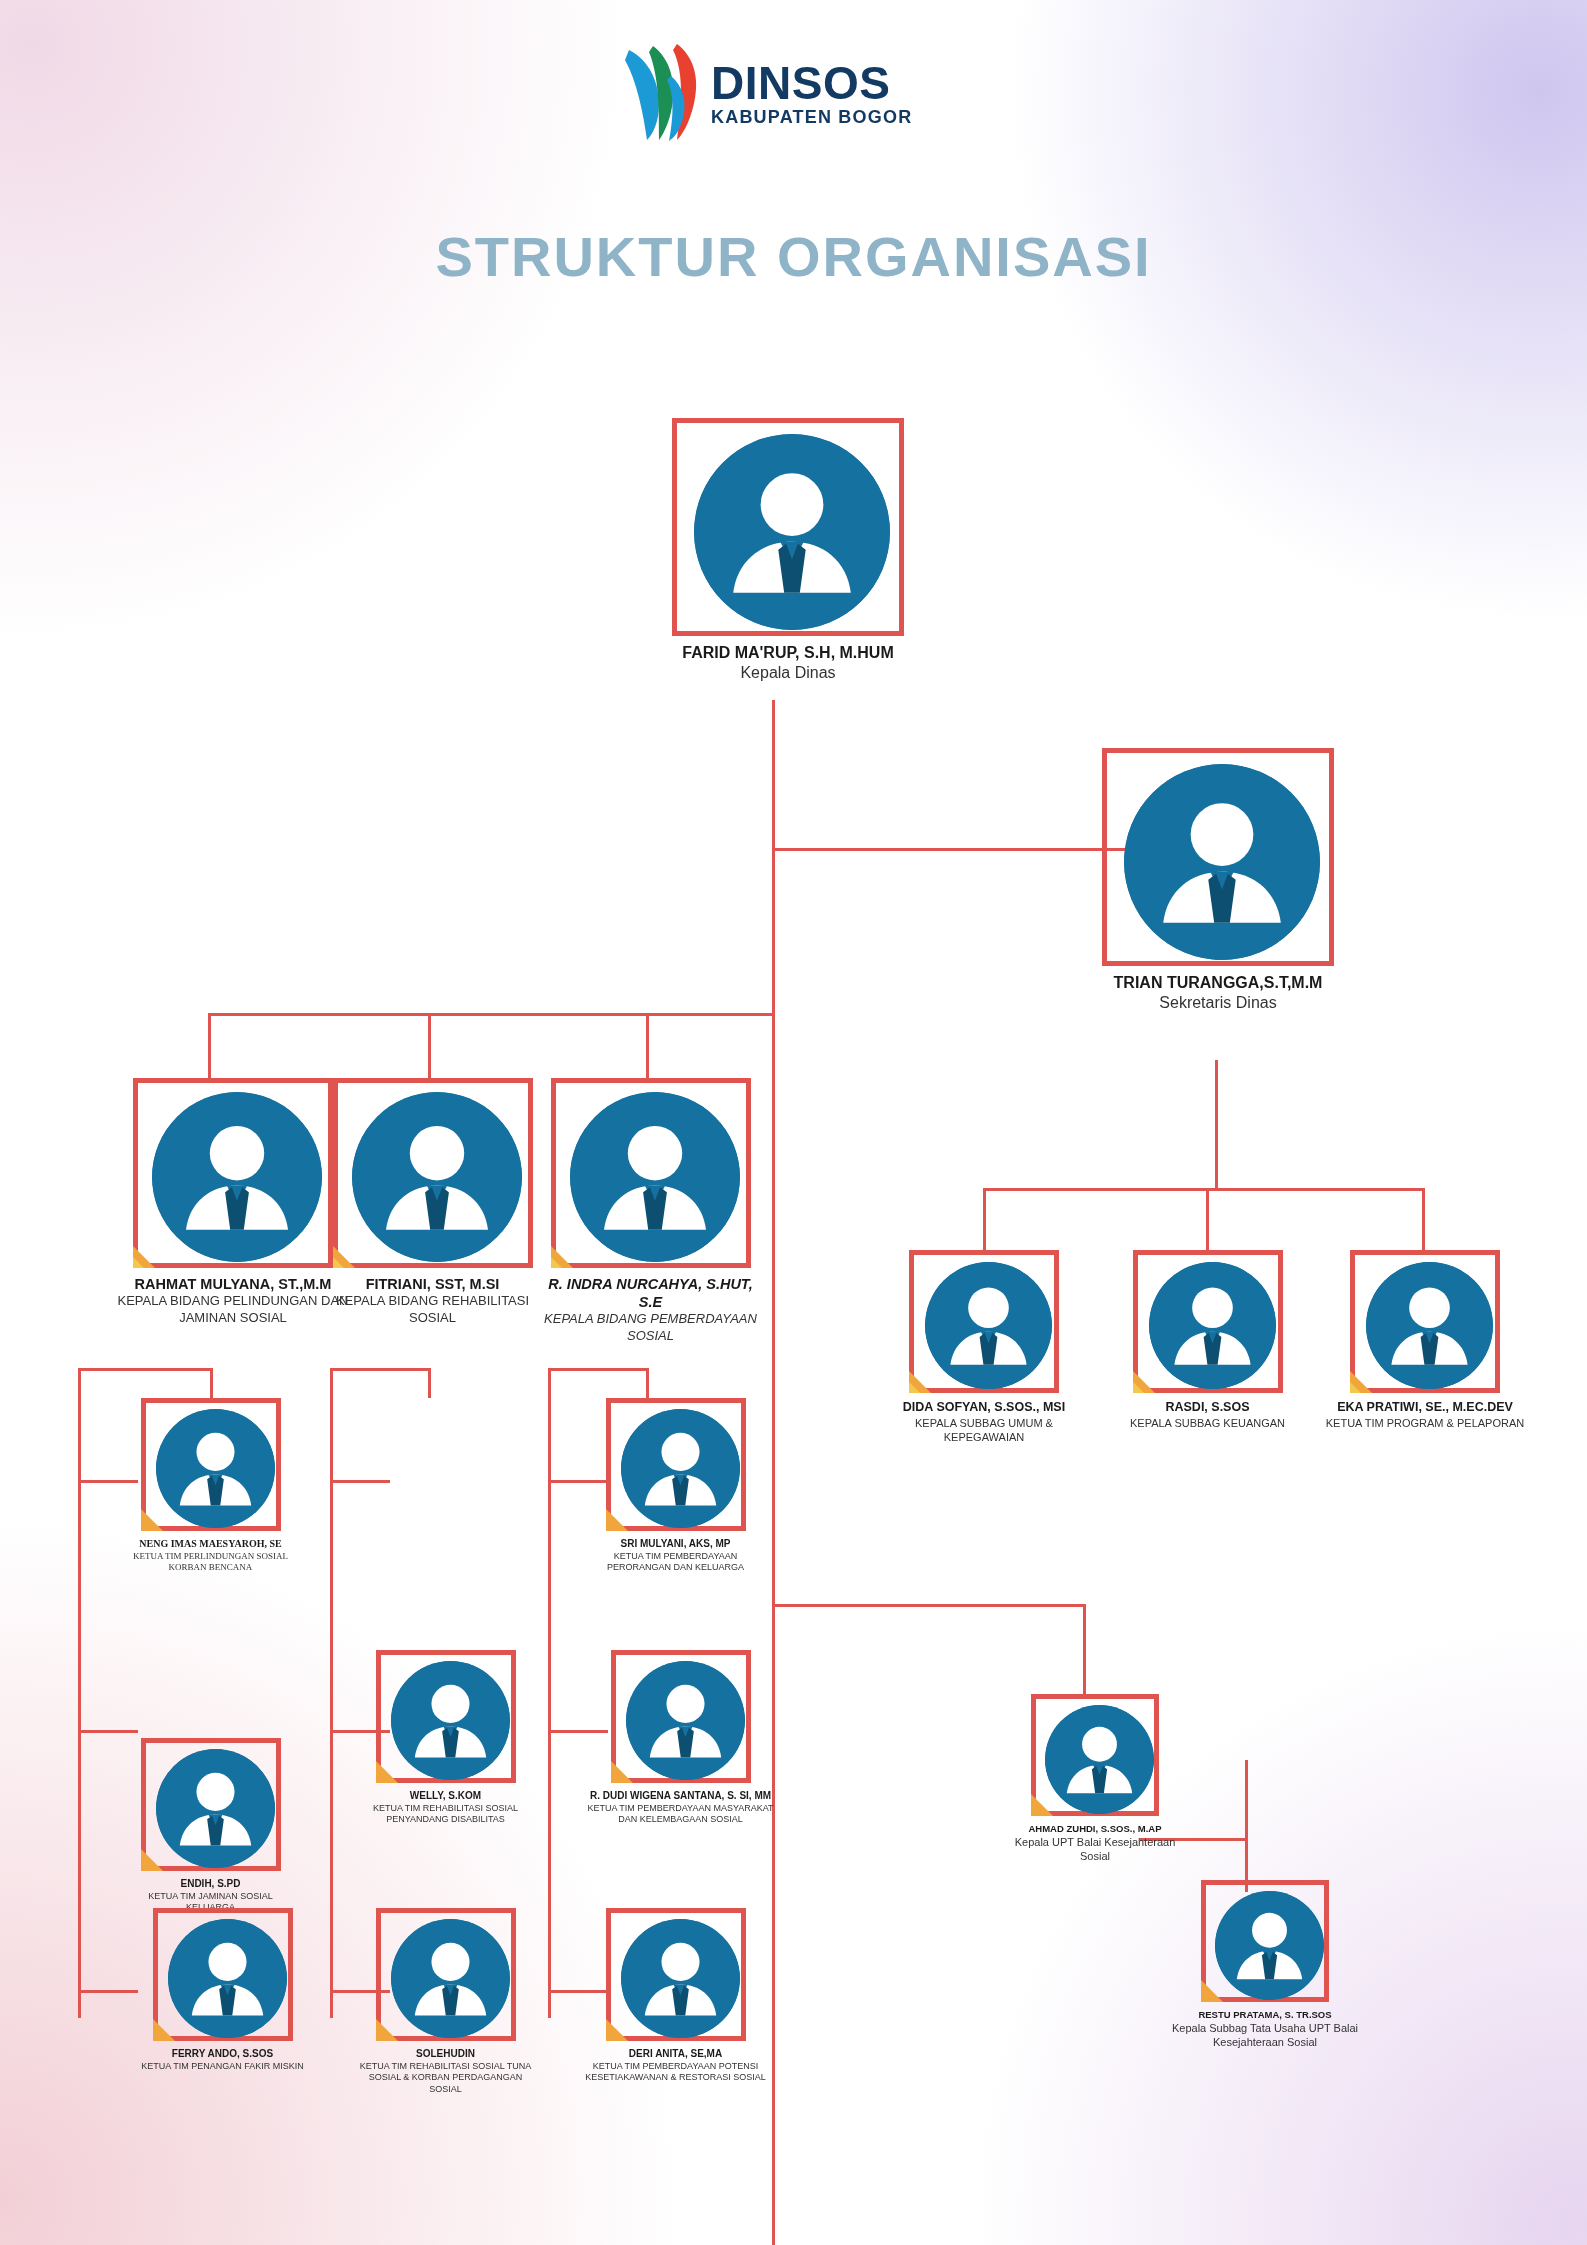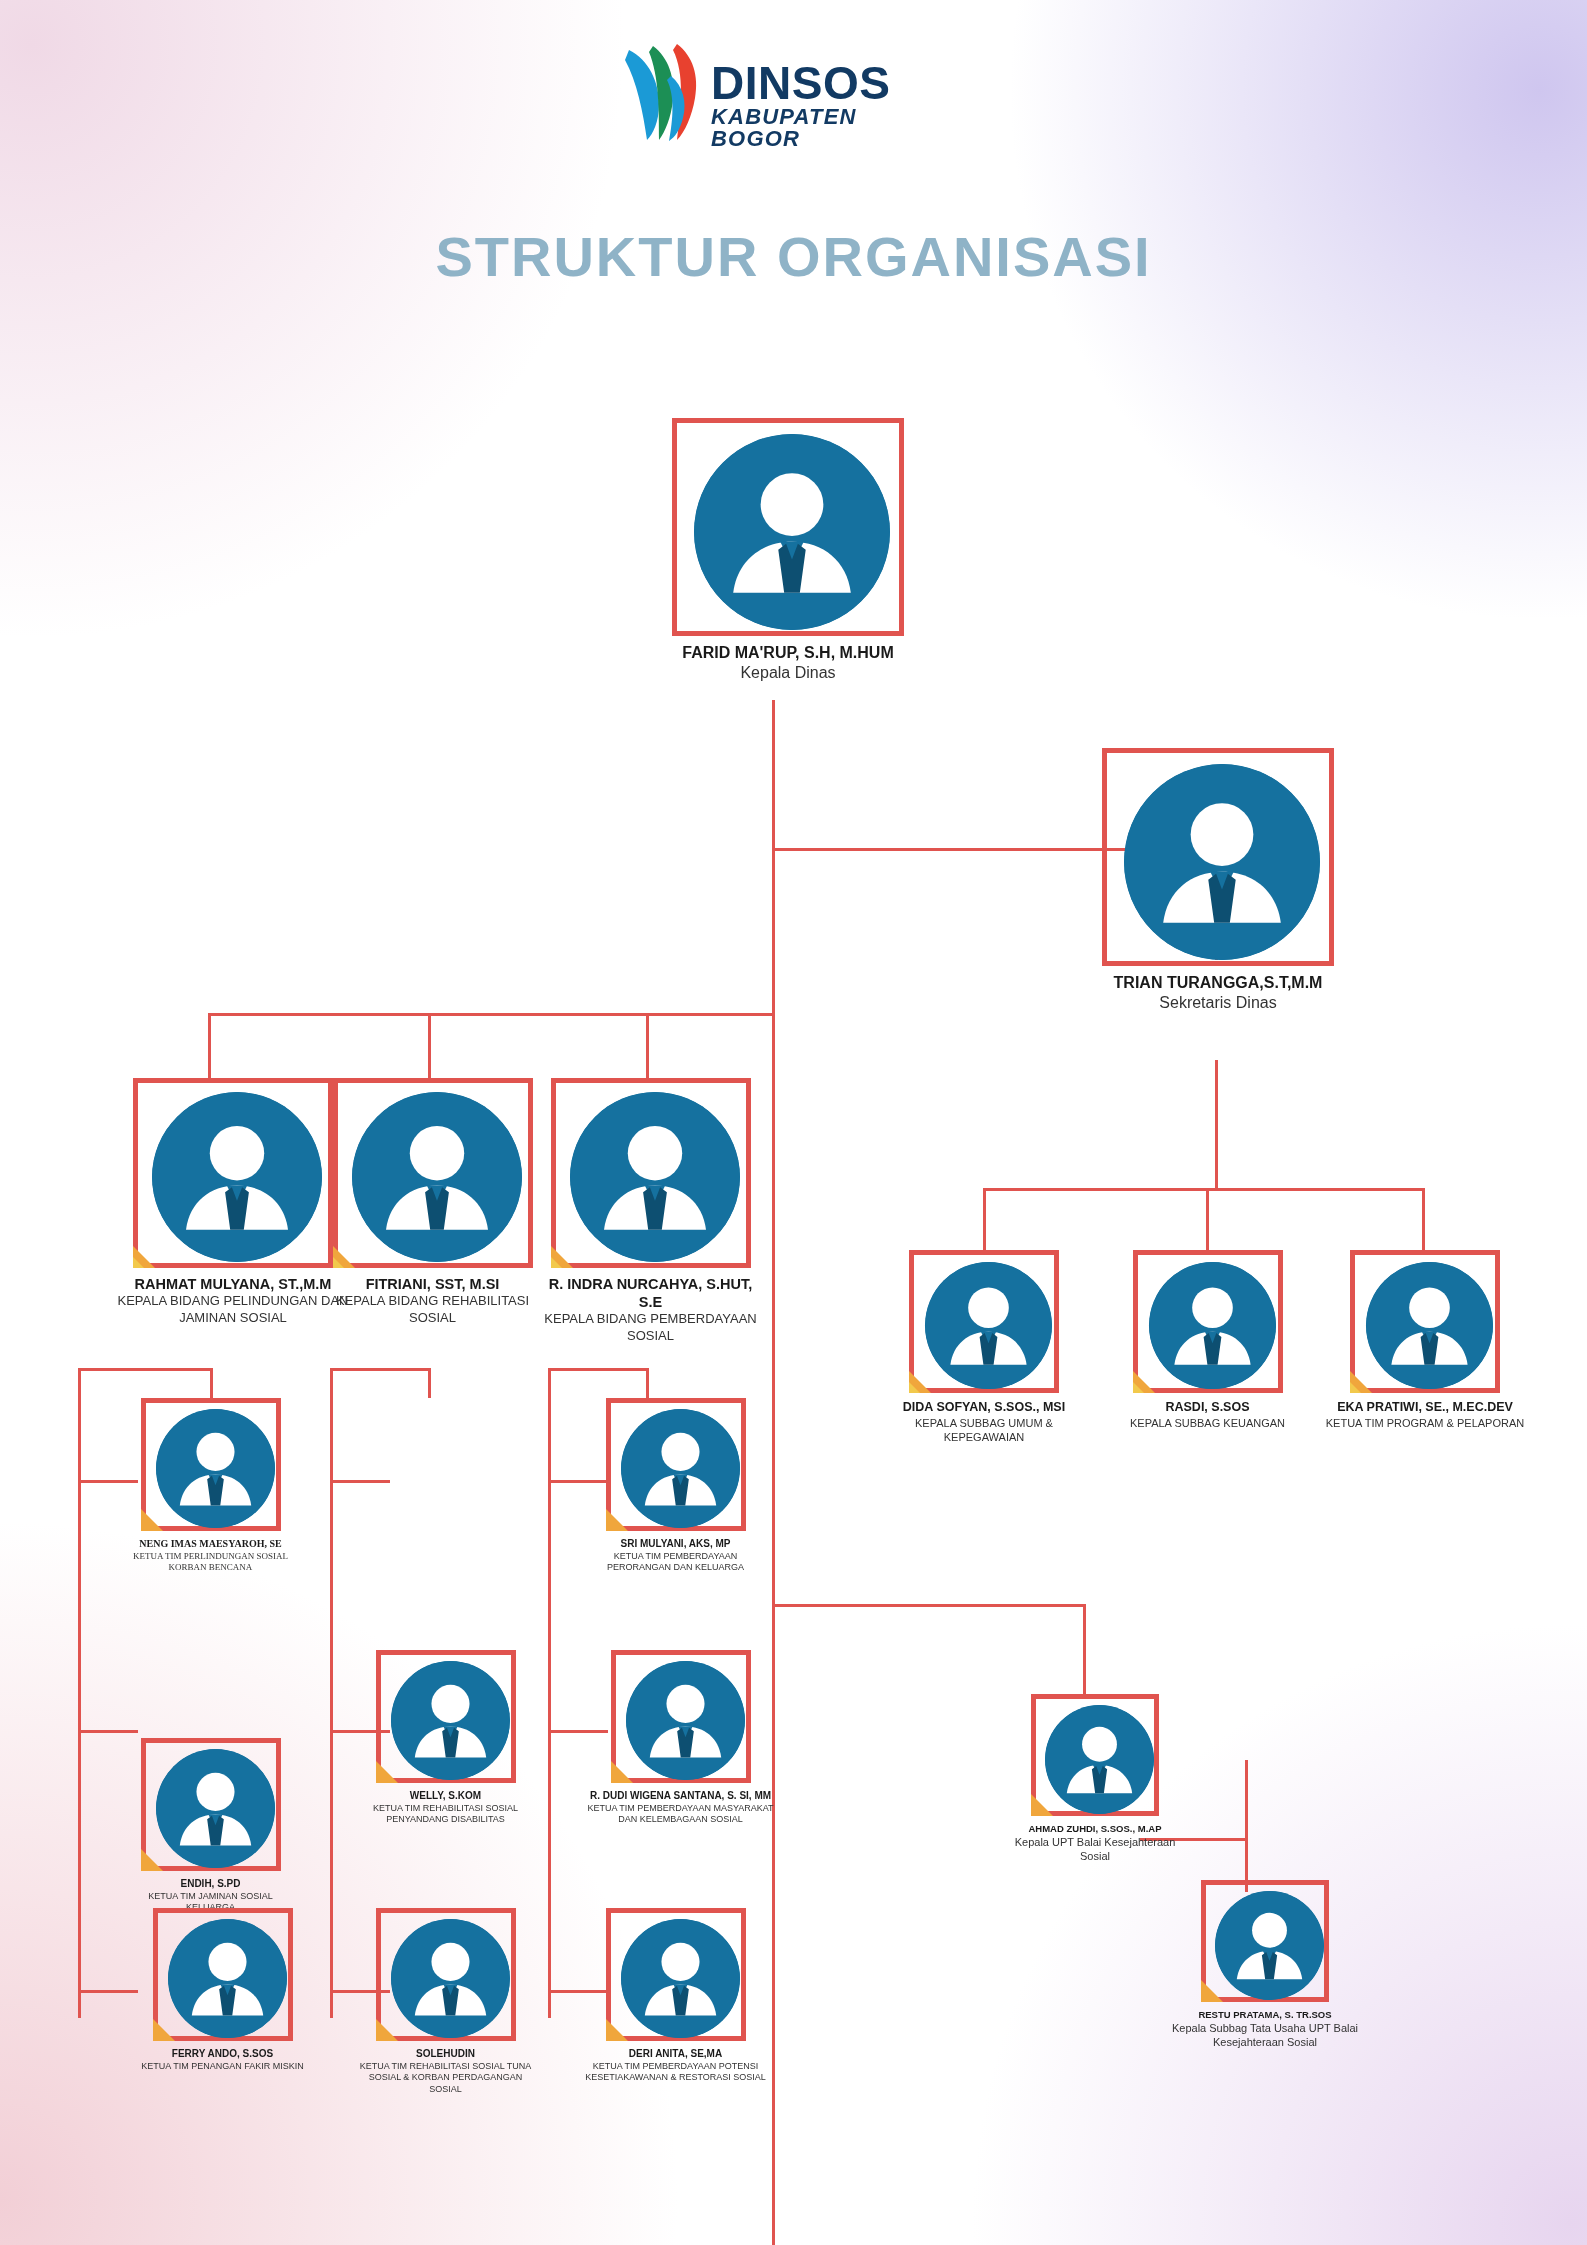--- a/index.html
+++ b/index.html
@@ -13,21 +13,21 @@
       radial-gradient(circle at 99% 99%, #e7d5ef 0%, rgba(231,213,239,0) 22%),
       #ffffff;
   }
   .canvas{position:absolute;inset:0;padding-left:8px;}
 
   
   .logo{position:absolute;left:619px;top:38px;width:330px;height:110px;}
   .logo-mark{position:absolute;left:0;top:4px;width:86px;height:100px;}
   .logo-text{position:absolute;left:92px;top:22px;}
   .logo-main{font-size:46px;font-weight:bold;color:#123a63;letter-spacing:.5px;line-height:46px;}
-  .logo-sub{font-size:22px;font-weight:bold;color:#123a63;letter-spacing:1.2px;line-height:22px;font-style:italic;}
+  .logo-sub{font-size:18px;font-weight:bold;color:#123a63;letter-spacing:1.2px;line-height:22px;}
   .title{position:absolute;left:0;right:0;top:224px;text-align:center;
     font-size:56px;font-weight:bold;color:#8fb3c7;letter-spacing:2px;}
 
   
   .ln{position:absolute;background:#e0544f;}
   .lnv{width:3px;}
   .lnh{height:3px;}
 
   
   .node{position:absolute;text-align:center;}
@@ -202,21 +202,21 @@
             </g>
             <path d="M44 55h12l-6 12z" fill="#15719f"></path>
             <path d="M47 56l3 8 3-8 4 3-3 22h-8l-3-22z" fill="#0d4f71"></path>
           </svg>
       </div>
     </div>
     <div class="nm">FITRIANI, SST, M.SI</div>
     <div class="ps">KEPALA  BIDANG REHABILITASI SOSIAL</div>
   </div>
 
-  <div class="node s2" style="left:538px;top:1078px;width:225px;">
+  <div class="node s2" style="left:538px;top:1078px;width:225px;font-style:italic;">
     <div class="frame">
       <div class="corner"></div>
       <div class="corner2"></div>
       <div class="avatar">
         <svg viewBox="0 0 100 100">
             <circle cx="50" cy="50" r="50" fill="#15719f"></circle>
             <g fill="#fff">
               <circle cx="50" cy="36" r="16"></circle>
               <path d="M50 55c-16 0-28 10-30 26h60c-2-16-14-26-30-26z"></path>
             </g>

